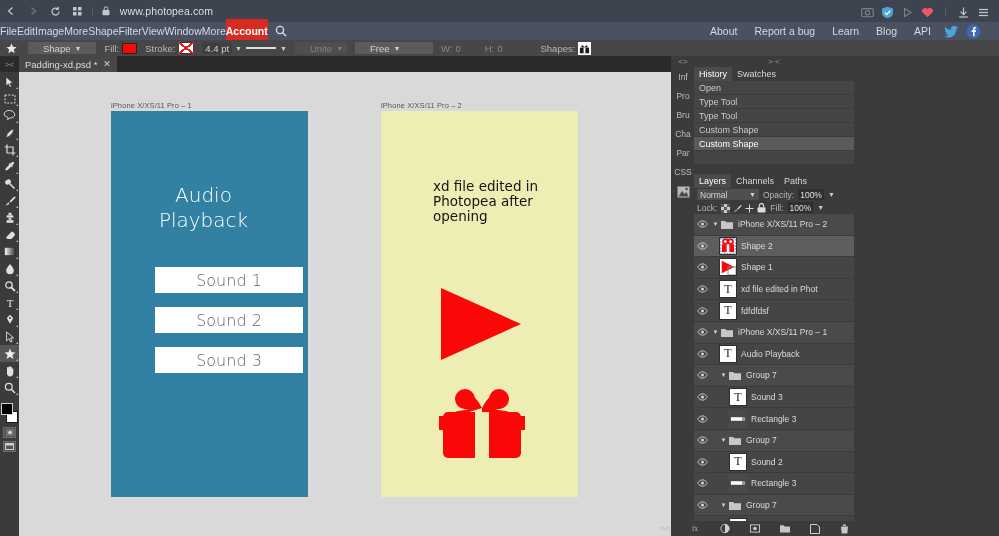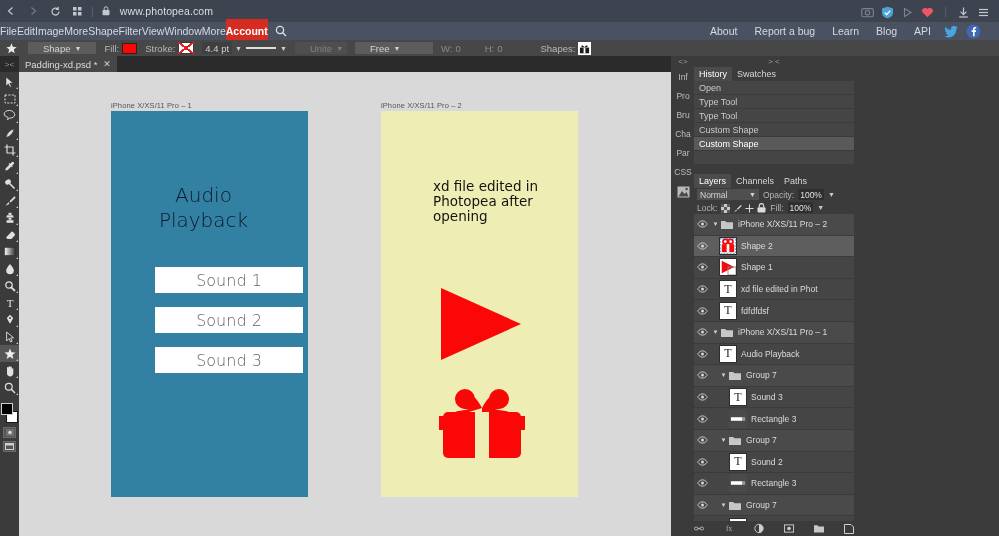--- a/index.html
+++ b/index.html
@@ -130,21 +130,21 @@
     background: #d9d9d9; overflow: hidden;
   }
   .artboard-label {
     position: absolute; color: #555; font-size: 7.5px; letter-spacing: .1px;
   }
   .artboard { position: absolute; }
 
   #art1 { left: 92px; top: 39px; width: 197px; height: 386px; background: #3281a3; }
   #art1-title {
     position: absolute; left: 0; right: 12px; top: 72px; text-align: center;
-    color: #0f172a; font-size: 20px; line-height: 25px; font-weight: 300;
+    color: #ffffff; font-size: 20px; line-height: 25px; font-weight: 300;
     font-family: "DejaVu Sans", sans-serif;
   }
   .snd-btn {
     position: absolute; left: 44px; width: 148px; height: 26px; background: #fff;
     display: flex; align-items: center; justify-content: center;
     color: #656565; font-size: 16px; font-family: "DejaVu Sans", sans-serif; font-weight: 300;
   }
 
   #art2 { left: 362px; top: 39px; width: 197px; height: 386px; background: #eeeeb4; }
   #art2-text {
@@ -219,21 +219,21 @@
   .thumb {
     width: 18px; height: 18px; background: #fff; border: 1px solid #2d2d2d;
     display: flex; align-items: center; justify-content: center; overflow: hidden;
   }
   .thumb.dark { background: #4a4a4a; border-color: #4a4a4a; }
   .thumb-T { color: #1d1d1d; font-size: 12px; font-family: "Liberation Serif", serif; }
   .indent-1 { width: 8px; }
 
   #layers-footer {
     position: absolute; left: 0; bottom: 0; width: 160px; height: 15px;
-    background: #3b3b3b; display: flex; align-items: center; justify-content: space-between;
+    background: #3b3b3b; display: flex; align-items: center; justify-content: flex-end;
     gap: 20px; padding-right: 5px;
   }
   .foot-ic { width: 10px; height: 10px; display:flex; align-items:center; justify-content:center;}
 
   
   #dock-filler {
     position: absolute; left: 183px; top: 0; width: 145px; height: 480px; background: #3b3b3b;
   }
 </style>
 </head>

